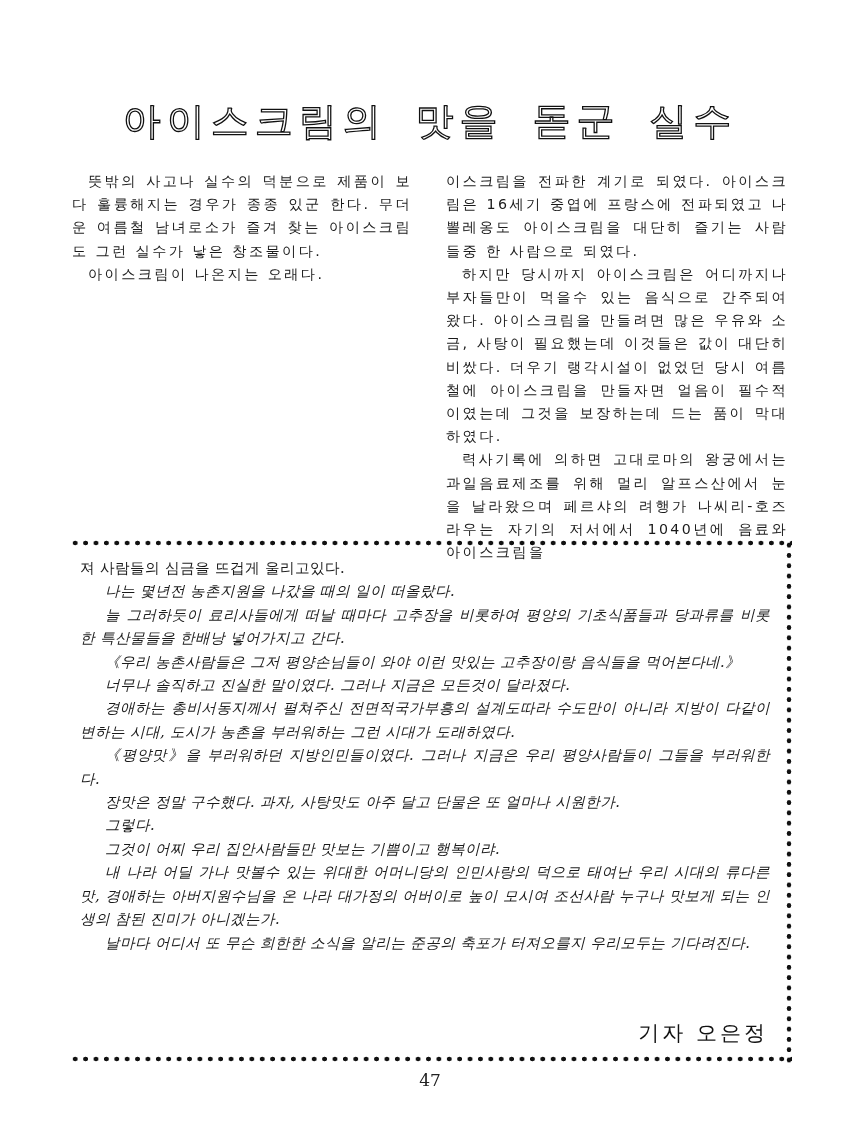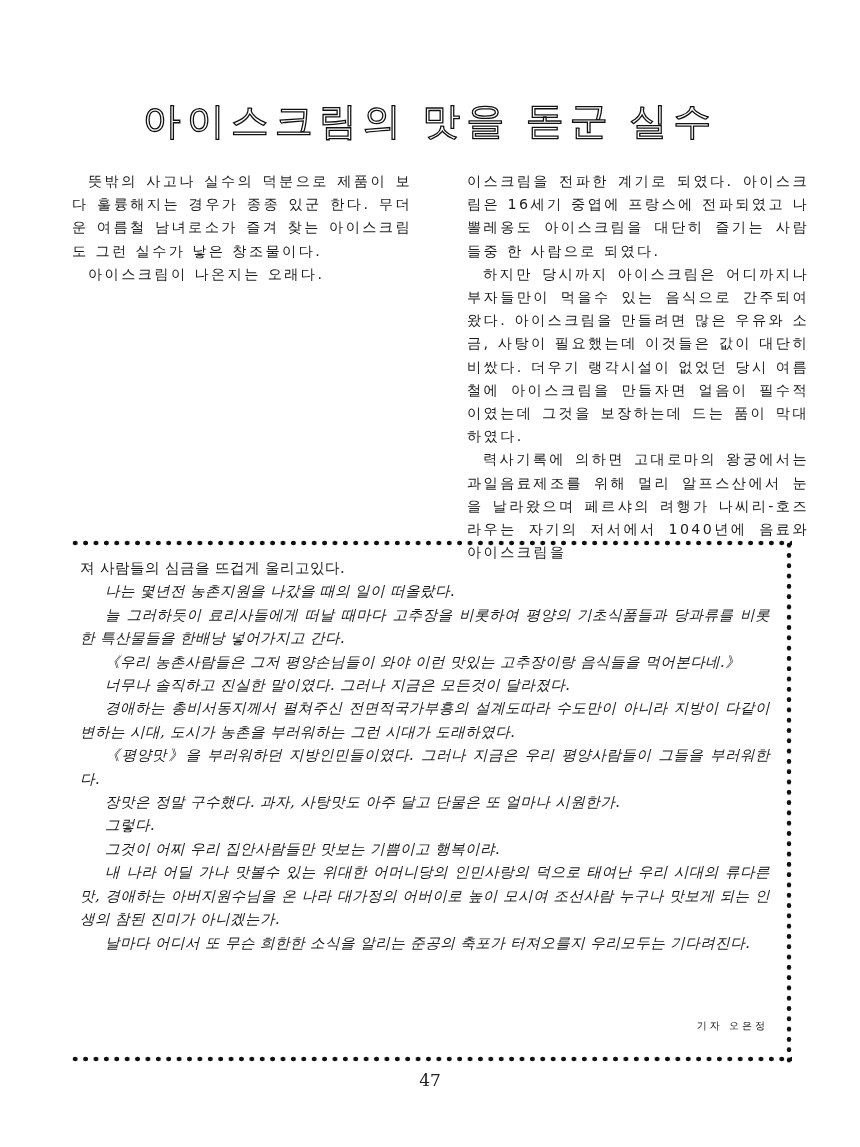--- a/index.html
+++ b/index.html
@@ -1,43 +1,43 @@
 <!DOCTYPE html>
 <html><head>
 <meta charset="utf-8">
 <style>
   html, body { margin:0; padding:0; background:#ffffff; }
   body { width:860px; height:1147px; position:relative; overflow:hidden; color:#111; font-family:"DejaVu Sans", sans-serif; }
   .title {
     position:absolute; left:0; top:96px; width:860px; text-align:center;
-    font-family:Liberation Serif, serif; font-size:38px; letter-spacing:6px;
+    font-family:Liberation Mono, monospace; font-size:38px; letter-spacing:6px;
     color:#fff; -webkit-text-stroke:1.3px #111; font-weight:400;
   }
   .col {
     position:absolute; top:170px; width:340px;
     font-family:"DejaVu Sans", sans-serif; font-size:14.2px; line-height:23.2px;
     letter-spacing:2.4px; text-align:justify; color:#1a1a1a;
   }
   .col.left { left:72px; }
-  .col.right { left:467px; width:342px; }
+  .col.right { left:446px; width:342px; }
   .col p { margin:0; text-indent:0; }
   .col p.ind { text-indent:16px; }
   .box {
     position:absolute; left:70px; top:540px; width:716px; height:522px;
   }
   .dots-h { position:absolute; height:6px; background-image: radial-gradient(circle, #111 2.2px, transparent 2.6px); background-size:10.4px 6px; background-repeat:repeat-x; }
   .dots-v { position:absolute; width:6px; background-image: radial-gradient(circle, #111 2.2px, transparent 2.6px); background-size:6px 10.3px; background-repeat:repeat-y; }
   .lower {
     position:absolute; left:80px; top:556px; width:690px;
     font-family:"DejaVu Serif", serif; font-size:14.6px; line-height:23.4px;
     letter-spacing:0.4px; text-align:justify; color:#1a1a1a;
   }
   .lower p { margin:0; }
   .lower p.ind { text-indent:25px;font-style:italic; }
-  .byline { position:absolute; right:92px; top:1019px; font-family:"DejaVu Sans", sans-serif; font-size:10px; letter-spacing:3px; }
+  .byline { position:absolute; right:92px; top:1019px; font-family:"DejaVu Sans", sans-serif; font-size:21px; letter-spacing:3px; }
   .pagenum { position:absolute; left:0; width:860px; text-align:center; top:1070px; font-family:"DejaVu Serif", serif; font-size:17px; color:#222; }
 </style>
 </head>
 <body>
 
 <div class="title">아이스크림의 맛을 돋군 실수</div>
 
 <div class="col left">
   <p class="ind">뜻밖의 사고나 실수의 덕분으로 제품이 보다 훌륭해지는 경우가 종종 있군 한다. 무더운 여름철 남녀로소가 즐겨 찾는 아이스크림도 그런 실수가 낳은 창조물이다.</p>
   <p class="ind">아이스크림이 나온지는 오래다.</p>

